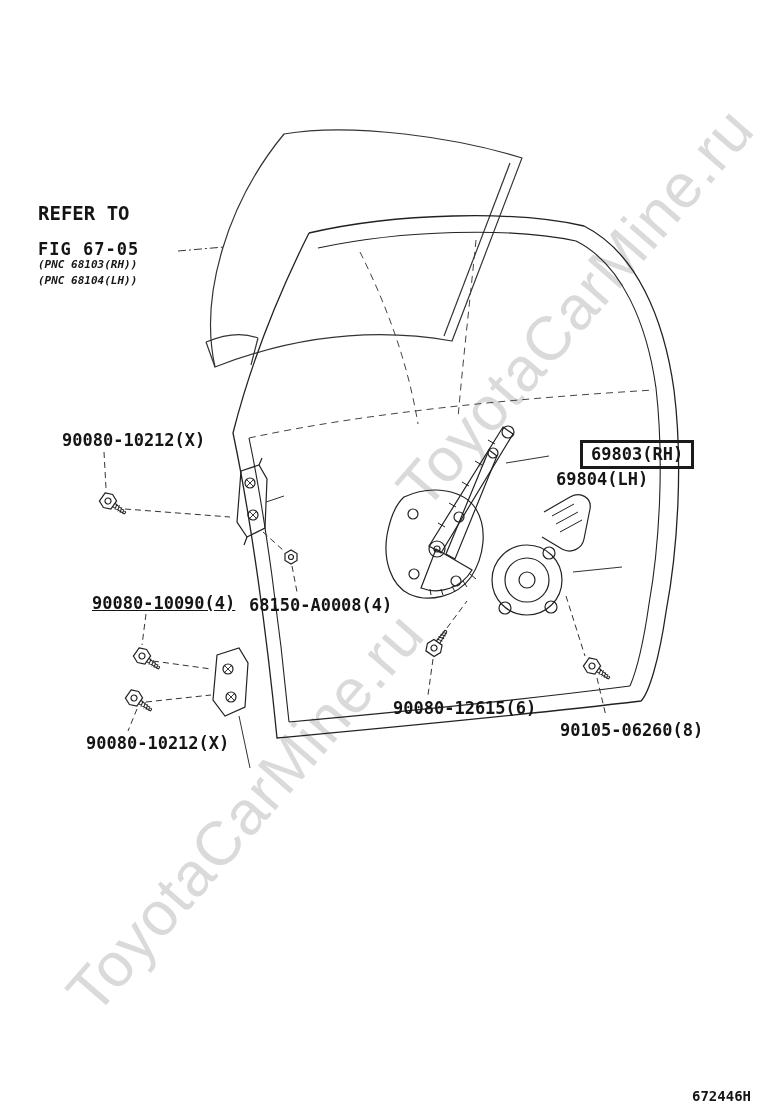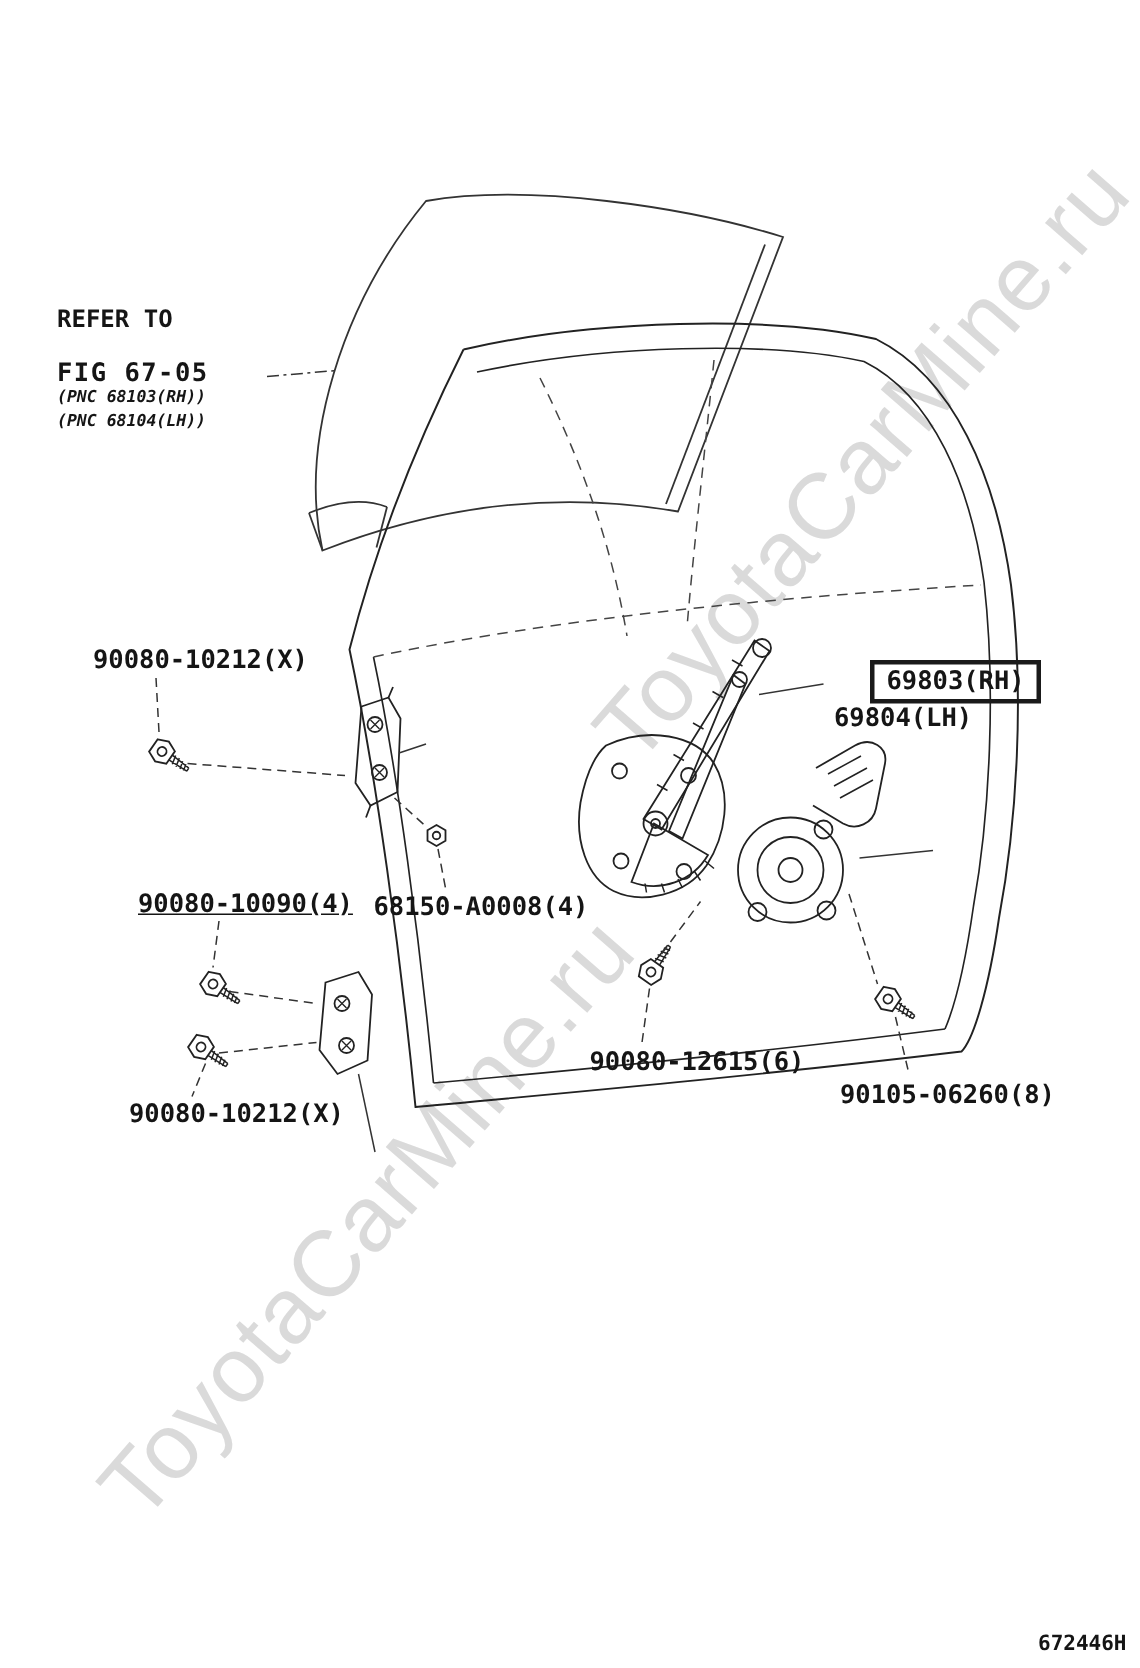--- a/index.html
+++ b/index.html
@@ -15,21 +15,21 @@
   }
   .wm-top{left:275px;top:272px;}
   .wm-bottom{left:-55px;top:777px;}
   svg.art{position:absolute;left:0;top:0;}
   .label{
     position:absolute;font-weight:bold;font-size:17px;line-height:19px;
     white-space:nowrap;letter-spacing:0;
   }
   .label .ln{display:block;}
   .refer{line-height:16px;}
-  .refer .r1{font-size:16px;}
+  .refer .r1{font-size:19px;}
   .refer .r2{font-size:17px;letter-spacing:1px;margin-top:20px;}
   .refer .r3,.refer .r4{font-size:11px;font-style:italic;}
   .box{
     position:absolute;border:3px solid #1a1a1a;padding:1px 8px 2px 8px;
     font-weight:bold;font-size:17px;line-height:20px;white-space:nowrap;background:transparent;
   }
   .code{position:absolute;font-size:14px;font-weight:bold;text-align:center;}
 </style>
 </head>
 <body>

